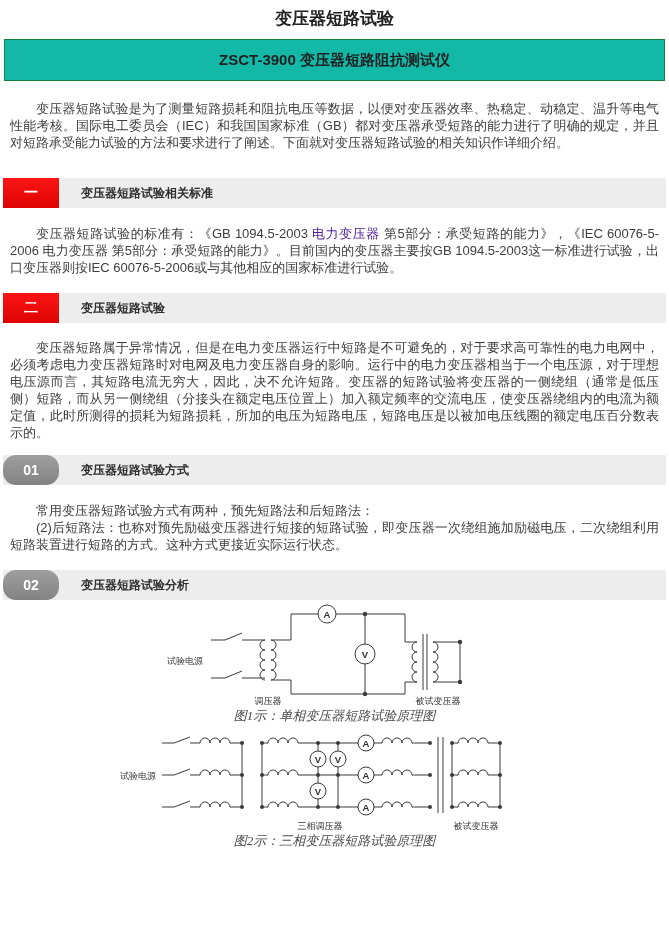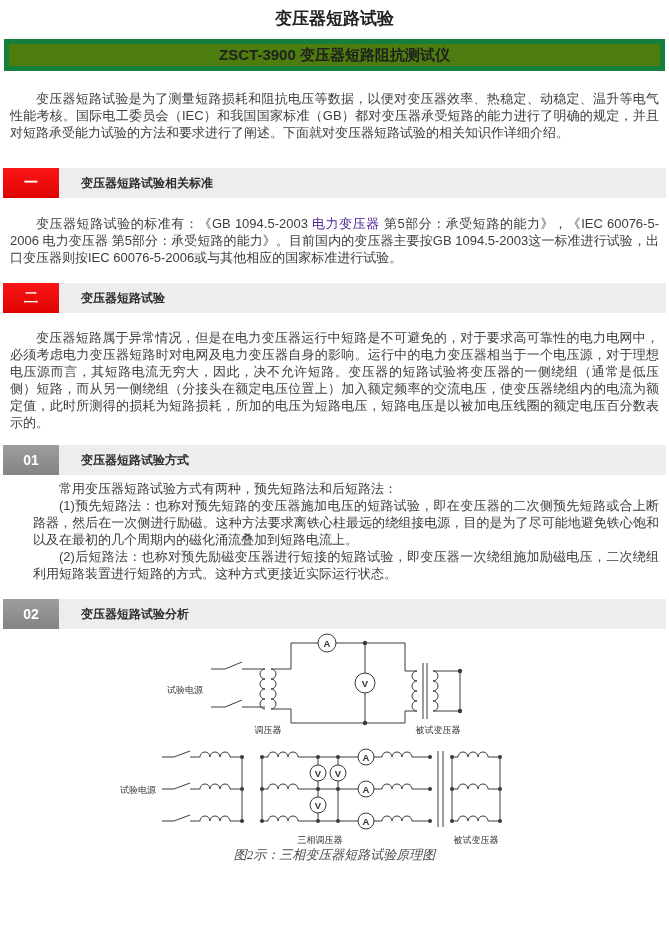--- a/index.html
+++ b/index.html
@@ -3,42 +3,42 @@
 <meta charset="utf-8">
 <style>
   * { margin:0; padding:0; box-sizing:border-box; }
   html,body { background:#fff; }
   body { font-family:"Liberation Sans","DejaVu Sans",sans-serif; }
   .page { width:669px; height:952px; overflow:hidden; background:#fff; position:relative; }
 
   .page-title { margin:6px 0 0; text-align:center; font-size:17px; line-height:26px;
                 font-weight:bold; color:#222; }
 
-  .product-box { margin:7px 4px 0; height:32px; border:5px solid #15803d; background:#4d7c0f;
+  .product-box { margin:7px 4px 0; height:42px; border:1px solid #15803d; background:#14b8a6;
                  display:flex; align-items:center; justify-content:center; }
   .product-box span { font-size:15px; font-weight:bold; color:#1f1f1f; }
 
   .para { font-size:13px; line-height:17px; color:#3d3d3d; text-indent:2em;
           margin:0 10px; text-align:justify; }
   .intro { margin-top:19px; }
   .p-s1  { margin-top:17px; }
   .p-s2  { margin-top:16px; }
-  .group-s3 { margin-top:5px;padding-left:23px; }
+  .group-s3 { margin-top:17px; }
   .link { color:#4c1d95; text-decoration:none; }
 
   .section-bar { height:30px; background:#ededed; margin:0 3px; display:flex;
                  align-items:center; }
   .bar-1 { margin-top:27px; }
   .bar-2 { margin-top:17px; }
   .bar-3 { margin-top:14px; }
   .bar-4 { margin-top:17px; }
   .badge { width:56px; height:30px; flex:0 0 56px; color:#fff; font-weight:bold;
            font-size:14px; display:flex; align-items:center; justify-content:center; }
   .badge.red  { background:linear-gradient(180deg,#fb1515,#de0303); }
-  .badge.gray { background:linear-gradient(180deg,#9e9e9e,#838383); }
+  .badge.gray { background:linear-gradient(180deg,#9e9e9e,#838383);border-radius:13px; }
   .bar-title { margin-left:22px; font-size:12px; font-weight:bold; color:#2e2e2e; }
 
   figure.fig { text-align:center; }
   .fig-1 { margin-top:4px; }
   .fig-2 { margin-top:6px; }
   .caption { font-family:"Liberation Serif","DejaVu Serif",serif; font-style:italic;
              font-size:13px; line-height:15px; color:#4a4a4a; }
   svg { display:inline-block; vertical-align:top; }
   svg text { font-family:"Liberation Sans","DejaVu Sans",sans-serif; fill:#333; }
   svg .lbl { font-size:9px; }
@@ -71,21 +71,20 @@
 
   <p class="para p-s2">变压器短路属于异常情况，但是在电力变压器运行中短路是不可避免的，对于要求高可靠性的电力电网中，必须考虑电力变压器短路时对电网及电力变压器自身的影响。运行中的电力变压器相当于一个电压源，对于理想电压源而言，其短路电流无穷大，因此，决不允许短路。变压器的短路试验将变压器的一侧绕组（通常是低压侧）短路，而从另一侧绕组（分接头在额定电压位置上）加入额定频率的交流电压，使变压器绕组内的电流为额定值，此时所测得的损耗为短路损耗，所加的电压为短路电压，短路电压是以被加电压线圈的额定电压百分数表示的。</p>
 
   <div class="section-bar bar-3">
     <span class="badge gray">01</span>
     <span class="bar-title">变压器短路试验方式</span>
   </div>
 
   <div class="group-s3">
     <p class="para">常用变压器短路试验方式有两种，预先短路法和后短路法：</p>
-    <p class="para">(1)预先短路法：也称对预先短路的变压器施加电压的短路试验，即在变压器的二次侧预先短路或合上断路器，然后在一次侧进行励磁。这种方法要求离铁心柱最远的绕组接电源，目的是为了尽可能地避免铁心饱和以及在最初的几个周期内的磁化涌流叠加到短路电流上。</p>
     <p class="para">(2)后短路法：也称对预先励磁变压器进行短接的短路试验，即变压器一次绕组施加励磁电压，二次绕组利用短路装置进行短路的方式。这种方式更接近实际运行状态。</p>
   </div>
 
   <div class="section-bar bar-4">
     <span class="badge gray">02</span>
     <span class="bar-title">变压器短路试验分析</span>
   </div>
 
   <figure class="fig fig-1">
     <svg width="340" height="104" viewBox="0 0 340 104">
@@ -111,20 +110,21 @@
           <circle cx="200" cy="90" r="2.2"></circle>
         <circle cx="295" cy="38" r="2.2"></circle>
           <circle cx="295" cy="78" r="2.2"></circle>
       </g>
       <text class="meter-letter" x="162" y="13.5" text-anchor="middle">A</text>
       <text class="meter-letter" x="200" y="53.5" text-anchor="middle">V</text>
       <text class="lbl" x="2" y="60">试验电源</text>
       <text class="lbl" x="103" y="100" text-anchor="middle">调压器</text>
       <text class="lbl" x="273" y="100" text-anchor="middle">被试变压器</text>
     </svg>
+    <figcaption class="caption">图1示：单相变压器短路试验原理图</figcaption>
   </figure>
 
   <figure class="fig fig-2">
     <svg width="430" height="104" viewBox="0 0 430 104">
       <g stroke="#3a3a3a" stroke-width="1" fill="none">
         <path d="M42,14 h12 M54,14 l16,-6 M70,14 h10"></path>
         <path d="M42,46 h12 M54,46 l16,-6 M70,46 h10"></path>
         <path d="M42,78 h12 M54,78 l16,-6 M70,78 h10"></path>
         <path d="M80,14 a5,5 0 0 1 10,0 a5,5 0 0 1 10,0 a5,5 0 0 1 10,0 M110,14 h12"></path>
         <path d="M80,46 a5,5 0 0 1 10,0 a5,5 0 0 1 10,0 a5,5 0 0 1 10,0 M110,46 h12"></path>

